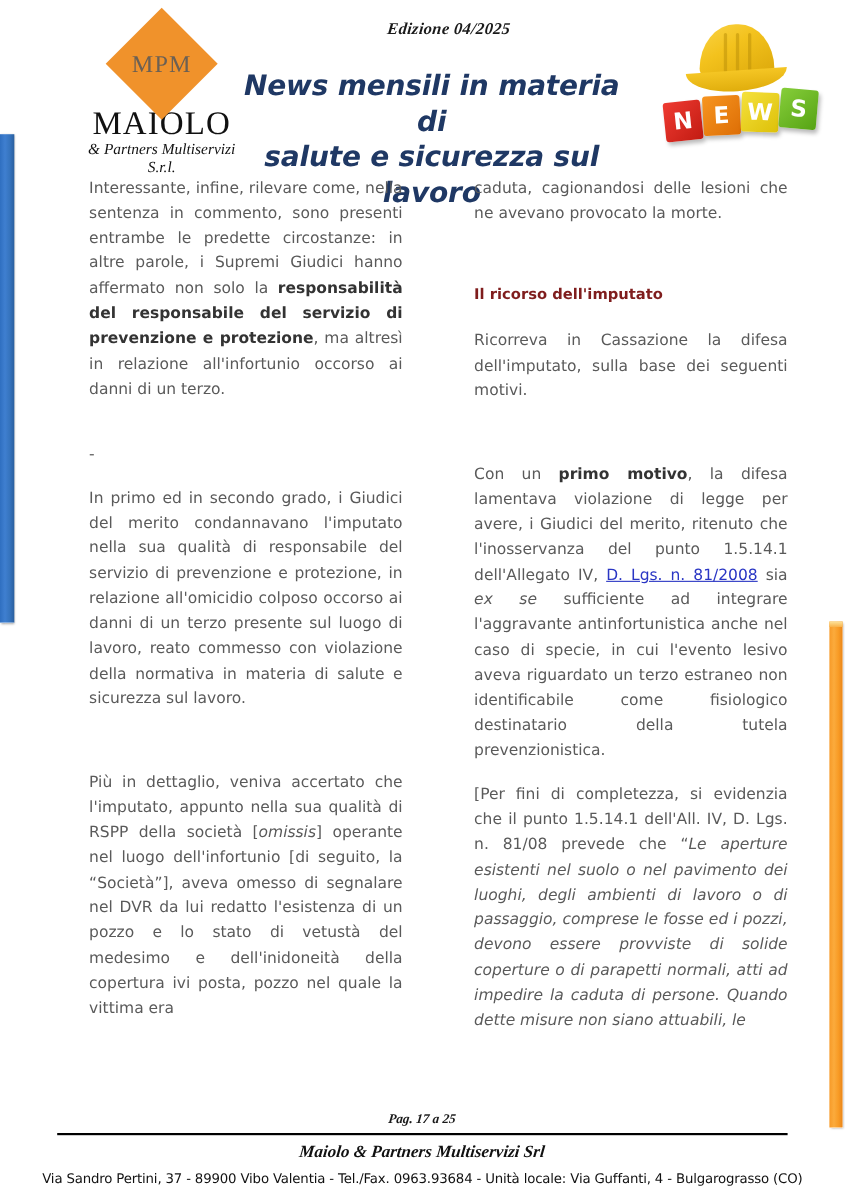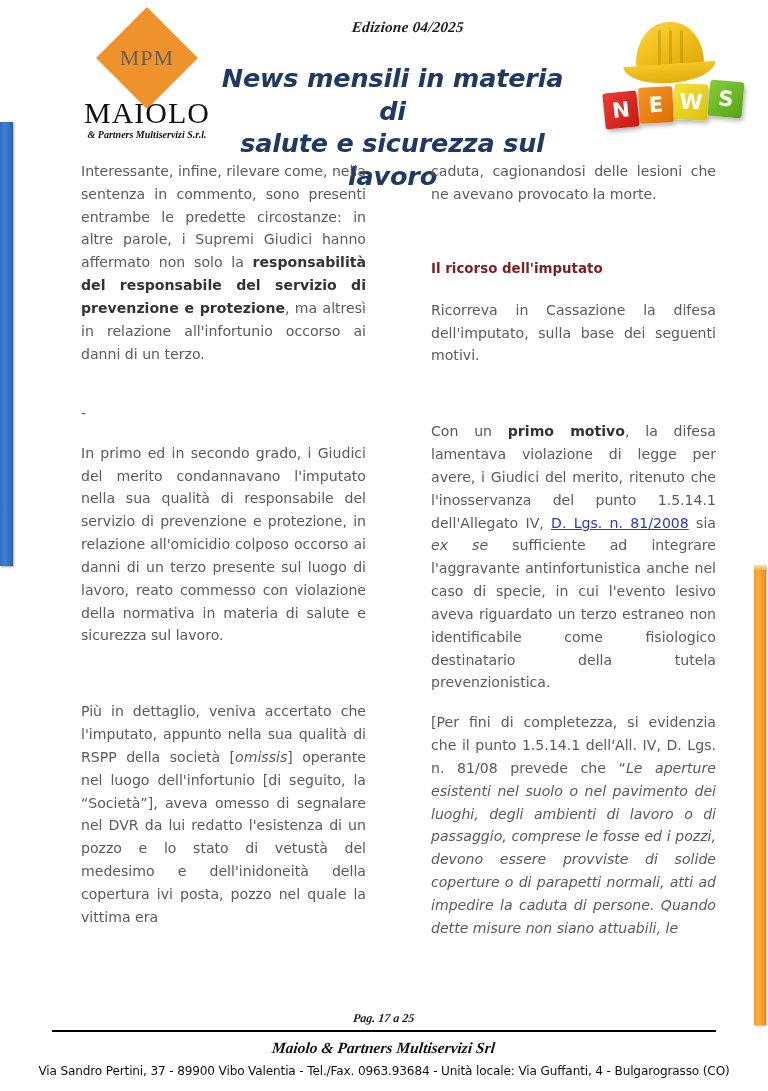--- a/index.html
+++ b/index.html
@@ -84,22 +84,22 @@
     font-family: Liberation Serif, serif;
     font-size: 30px;
     letter-spacing: 1px;
     color: #111111;
     line-height: 1;
     margin-top: 4px;
   }
   #logo-sub {
     font-family: "Liberation Serif", serif;
     font-style: italic;
-    font-weight: bold;
-    font-size: 10px;
+    font-weight: normal;
+    font-size: 14px;
     color: #111111;
     margin-top: 1px;
   }
 
   
   #edition {
     position: absolute;
     left: 352px;
     top: 19px;
     font-family: "Liberation Serif", serif;

